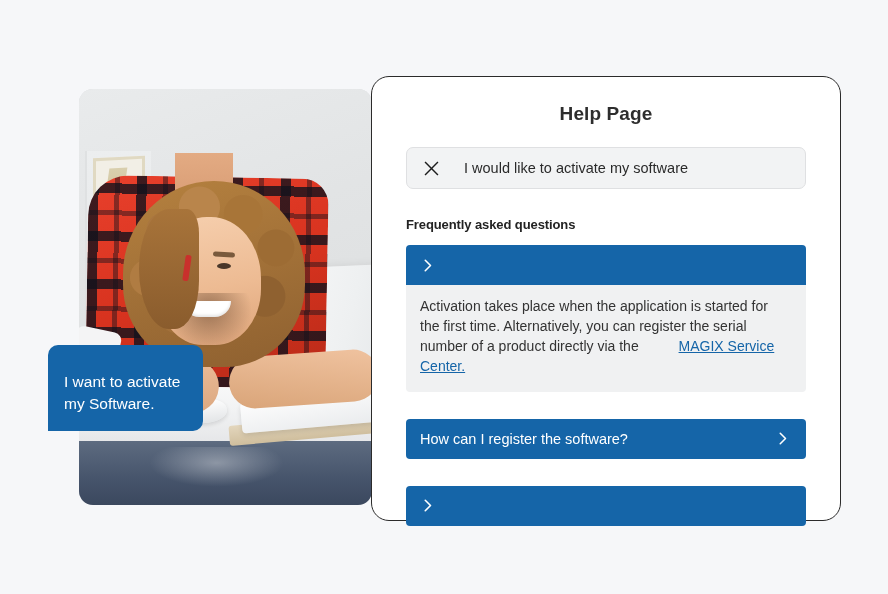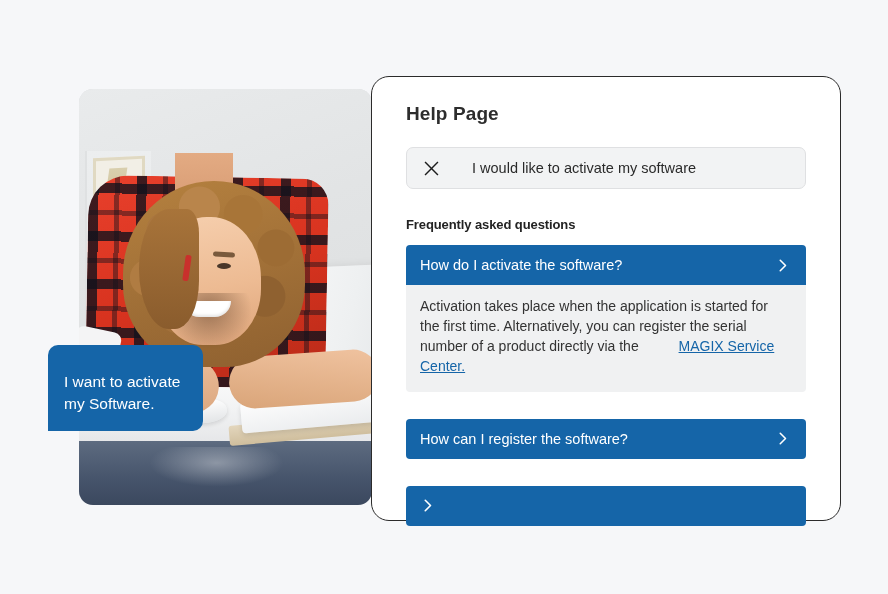--- a/index.html
+++ b/index.html
@@ -201,25 +201,25 @@
   
   .card {
     position: absolute; left: 371px; top: 76px;
     width: 470px; height: 445px;
     background: #ffffff;
     border: 1.3px solid #2b2b2b;
     border-radius: 18px;
     padding: 26px 34px 0 34px;
   }
   .card-title {
-    font-size: 19px; font-weight: bold;
+    text-align: center; font-size: 19px; font-weight: bold;
     color: #2d2d2d; letter-spacing: .1px; margin-bottom: 22px;
   }
   .query-box {
-    display: flex; align-items: center; gap: 32px;
+    display: flex; align-items: center; gap: 24px;
     height: 42px; padding: 0 16px;
     background: #f2f3f4; border: 1px solid #dfe0e2; border-radius: 7px;
     margin-bottom: 28px;
   }
   .x-icon { flex: 0 0 auto; width: 17px; height: 17px; display: block; }
   .query-text { font-size: 14.5px; color: #2a2a2a; }
 
   .faq-heading {
     font-size: 13px; font-weight: bold; color: #232323;
     margin-bottom: 13px; letter-spacing: -.1px;
@@ -294,21 +294,20 @@
       <svg class="x-icon" viewBox="0 0 20 20">
         <path d="M3 3 L17 17 M17 3 L3 17" stroke="#1d1d1d" stroke-width="1.7" fill="none" stroke-linecap="square"></path>
       </svg>
       <span class="query-text">I would like to activate my software</span>
     </div>
 
     <div class="faq-heading">Frequently asked questions</div>
 
     <div class="faq-item open">
       <div class="faq-q">
-        <span>How do I activate the software?</span>
         <svg class="chev" viewBox="0 0 20 20">
           <path d="M7 3 L14 10 L7 17" stroke="#ffffff" stroke-width="2.1" fill="none" stroke-linecap="round" stroke-linejoin="round"></path>
         </svg>
       </div>
       <div class="faq-a">
         <span>Activation takes place when the application is started for the first time. Alternatively, you can register the serial number of a product directly via the </span><a href="#">MAGIX Service Center.</a><span></span>
       </div>
     </div>
 
     <div class="gap-after-answer"></div>

